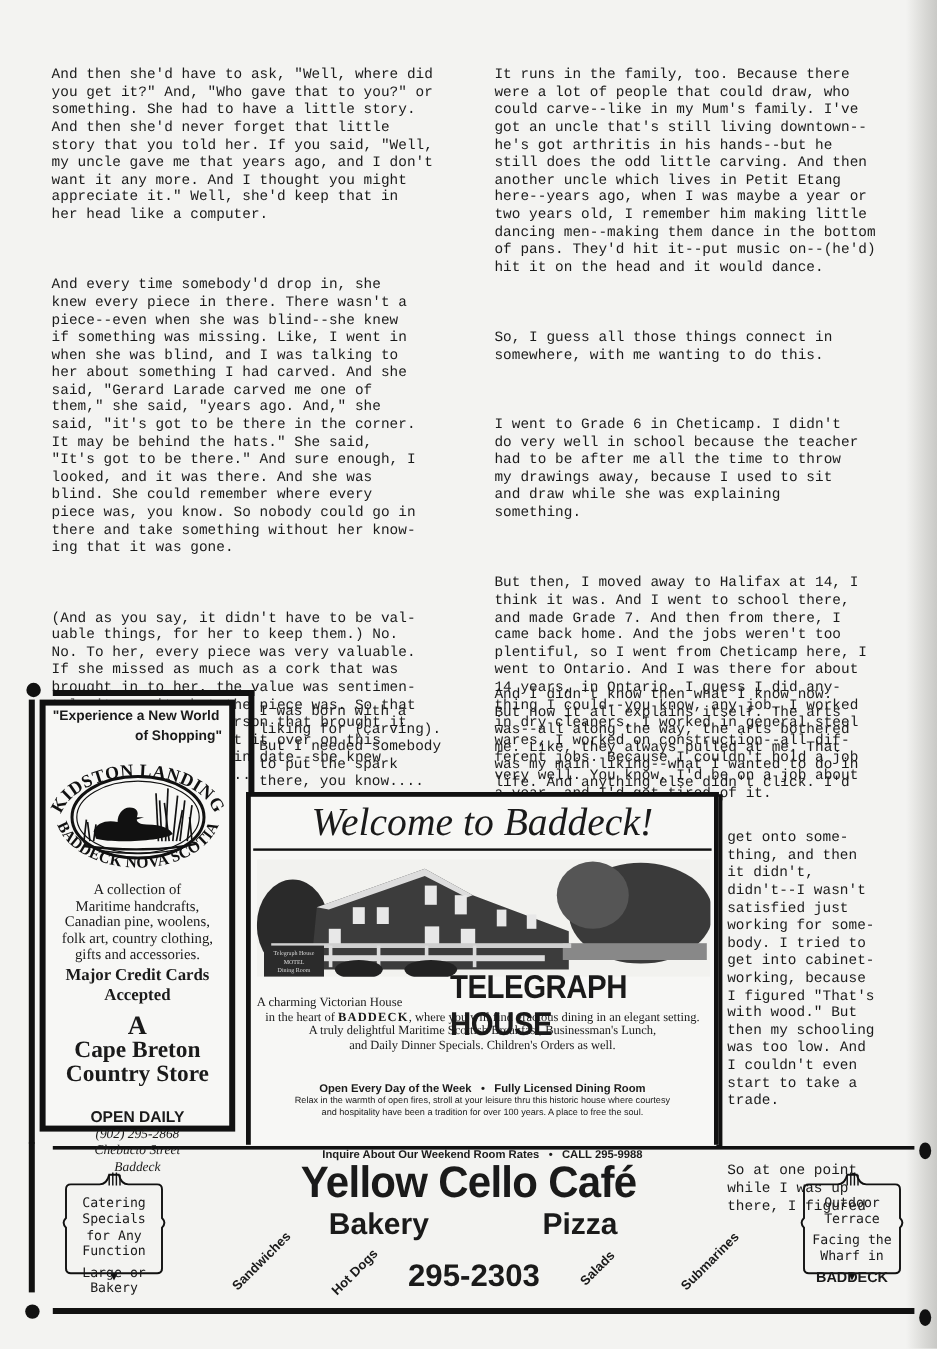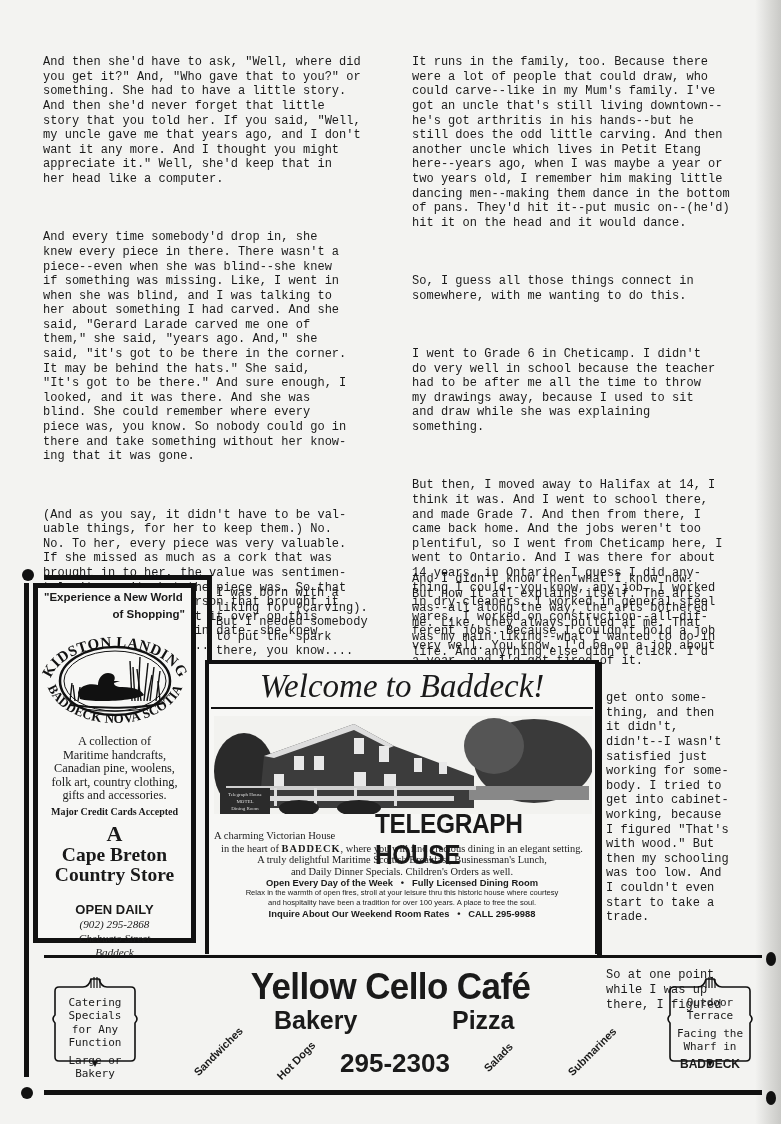--- a/index.html
+++ b/index.html
@@ -36,21 +36,21 @@
     font-family: "Liberation Serif", "DejaVu Serif", serif; text-align: center;
   }
   #kidston .tagline {
     font-family: "Liberation Sans", "DejaVu Sans", sans-serif; font-weight: bold;
     font-size: 11.5px; line-height: 13.5px; margin: 3px 6px 0 6px;
   }
   #kidston .tag1 { text-align: left; padding-left: 0; }
   #kidston .tag2 { text-align: right; }
   #kidston .logo { width: 150px; height: 110px; margin: 2px auto 0; display: block; }
   #kidston .desc { font-size: 12.3px; line-height: 13.5px; margin-top: 2px; }
-  #kidston .cards { font-size: 10px; font-weight: bold; margin-top: 3px; }
+  #kidston .cards { font-size: 14px; font-weight: bold; margin-top: 3px; }
   #kidston .bigA { font-size: 22px; font-weight: bold; line-height: 22px; margin-top: 6px; }
   #kidston .store { font-size: 19.5px; font-weight: bold; line-height: 20px; }
   #kidston .open { font-family: "Liberation Sans", "DejaVu Sans", sans-serif; font-weight: bold; font-size: 13px; margin-top: 17px; }
   #kidston .contact { font-style: italic; font-size: 11.2px; line-height: 14px; }
 
   
   #telegraph {
     position: absolute; left: 205px; top: 660px; width: 394px; height: 294px;
     border-top: 4px solid #111; border-left: 4px solid #111; border-right: 4px solid #111;
     box-sizing: border-box; background: #f7f7f5;
@@ -68,21 +68,21 @@
   }
   #telegraph .charming {
     position: absolute; left: 5px; top: 166px;
     font-family: "Liberation Serif", "DejaVu Serif", serif; font-size: 10.6px;
   }
   #telegraph .body-text {
     position: absolute; left: 0; top: 179px; width: 386px; text-align: center;
     font-family: "Liberation Serif", "DejaVu Serif", serif; font-size: 10.4px; line-height: 11.3px;
   }
   #telegraph .body-text b.bd { letter-spacing: 1px; }
-  #telegraph .sans-bold { font-family: "Liberation Sans", "DejaVu Sans", sans-serif; font-weight: bold; font-size: 9.4px; }
+  #telegraph .sans-bold { font-family: "Liberation Sans", "DejaVu Sans", sans-serif; font-weight: bold; font-size: 9.4px; margin-top: 24px; }
   #telegraph .sans-small { font-family: "Liberation Sans", "DejaVu Sans", sans-serif; font-size: 7.6px; line-height: 9.8px; }
 
   
   .cello-title {
     position: absolute; left: 0; width: 781px; text-align: center; top: 966px;
     font-family: "Liberation Sans", "DejaVu Sans", sans-serif; font-weight: bold; font-size: 35px;
     letter-spacing: -0.6px; transform: scaleY(1.05);
   }
   .cello-sub {
     position: absolute; font-family: "Liberation Sans", "DejaVu Sans", sans-serif; font-weight: bold; font-size: 25px;

